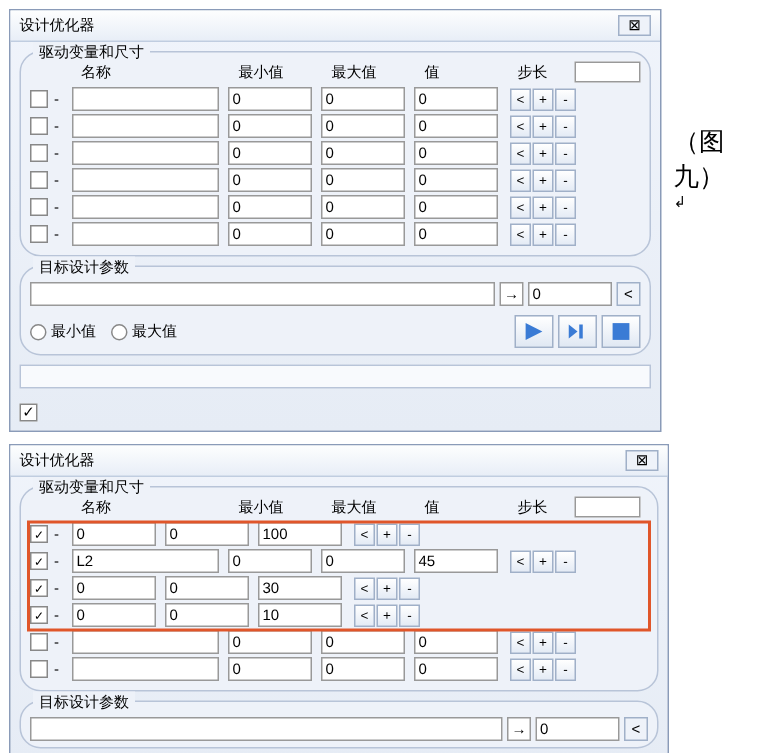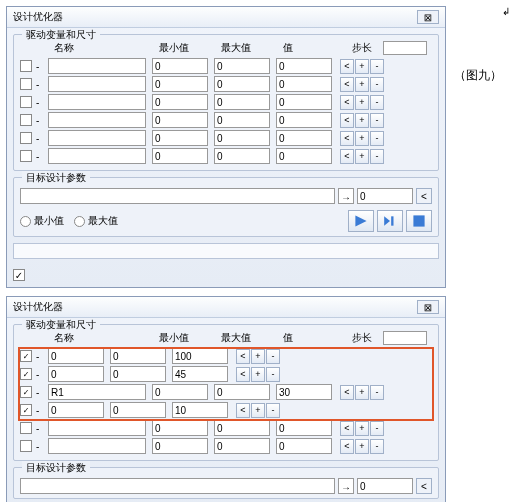--- a/index.html
+++ b/index.html
@@ -1,27 +1,27 @@
 <!DOCTYPE html>
 <html><head>
 <meta charset="utf-8">
 <style>
 *{box-sizing:border-box;margin:0;padding:0;font-family:"Microsoft YaHei",SimSun,sans-serif;font-size:10px}
 body{background:#fff;padding:6px}
 .dialog{border:1px solid #8a9bb8;background:linear-gradient(#f0f4fb,#e6ecf5);width:440px;margin-bottom:8px}
 .titlebar{display:flex;justify-content:space-between;align-items:center;padding:3px 6px;background:linear-gradient(#fdfefe,#e8eef7);border-bottom:1px solid #c0cde0}
 .titlebar .close{border:1px solid #a0b0c8;background:#eef2f9;width:22px;height:14px;display:flex;align-items:center;justify-content:center;font-size:9px;cursor:pointer}
-.group{border:1px solid #b8c4d8;margin:6px;padding:6px 6px 4px;background:#eef2f9;position:relative;border-radius:2px}
+.group{border:1px solid #b8c4d8;margin:6px;padding:6px 6px 4px;background:#eef2f9;position:relative;border-radius:14px}
 .group .legend{position:absolute;top:-7px;left:8px;background:#eef2f9;padding:0 4px}
 .hdr{display:flex;margin-bottom:3px;padding-left:34px}
 .hdr span:nth-child(1){width:105px}
 .hdr span:nth-child(2){width:62px}
 .hdr span:nth-child(3){width:62px}
 .hdr span:nth-child(4){width:62px}
-.hdr span:nth-child(5){width:34px;text-align:center}
+.hdr span:nth-child(5){width:34px;text-align:left}
 .hdr .stepbox{width:44px;height:14px;border:1px solid #999;background:#fff;margin-left:4px}
 .row{display:flex;align-items:center;margin-bottom:2px}
 .row .cb{width:12px;height:12px;border:1px solid #888;background:#fff;margin-right:4px;display:flex;align-items:center;justify-content:center;font-size:8px}
 .row .dash{width:8px;margin-right:4px}
 .row input{height:16px;border:1px solid #999;background:#fff;padding:0 2px;font-size:10px}
 .row .c-name{width:98px;margin-right:6px}
 .row .c-num{width:56px;margin-right:6px}
 .row .btns{display:flex;gap:1px;margin-left:2px}
 .row .btns button{width:14px;height:15px;border:1px solid #a0b0c8;background:linear-gradient(#fff,#e4ebf5);font-size:9px;line-height:1;cursor:pointer;padding:0}
 .hl{position:absolute;border:2px solid #e0562a;pointer-events:none}
@@ -35,21 +35,21 @@
 .radios .r .rb{width:11px;height:11px;border:1px solid #888;border-radius:50%;background:#fff;display:flex;align-items:center;justify-content:center}
 .radios .r .rb.sel::after{content:"";width:5px;height:5px;border-radius:50%;background:#333}
 .radios .tv{width:30px;height:14px;border-bottom:1px solid #888}
 .pbtns{display:flex;gap:3px;margin-left:auto}
 .pbtns .pb{width:26px;height:22px;border:1px solid #a0b0c8;background:linear-gradient(#fff,#e0e8f3);display:flex;align-items:center;justify-content:center}
 .pbtns svg{width:14px;height:14px}
 .bar{height:16px;border:1px solid #b8c4d8;margin:0 6px 6px;background:#f8fafd}
 .foot{display:flex;align-items:center;padding:4px 6px 6px}
 .foot .cb{width:12px;height:12px;border:1px solid #888;background:#fff;display:flex;align-items:center;justify-content:center;margin-right:4px;font-size:9px}
 .foot .save{margin-left:auto;height:20px;padding:0 18px;border:1px solid #a0b0c8;background:linear-gradient(#fff,#e4ebf5);cursor:pointer}
-.caption{display:inline-block;vertical-align:top;margin-top:61px;font-size:12px}
+.caption{display:inline-block;vertical-align:top;margin-top:77px;font-size:17px}
 .wrap{display:flex;align-items:flex-start;gap:8px}
 </style>
 </head>
 <body>
 
 <div class="wrap">
 <div class="dialog">
   <div class="titlebar">
     <span>设计优化器</span>
     <div class="close">
@@ -226,33 +226,33 @@
             <input class="c-num" value="100" style="">
             <div class="btns">
               <button>&lt;</button>
               <button>+</button>
               <button>-</button>
             </div>
           </div>
           <div class="row">
             <div class="cb">✓</div>
             <span class="dash">-</span>
+            <input class="c-name" value="L2" style="">
             <input class="c-num" value="0" style="">
             <input class="c-num" value="0" style="">
             <input class="c-num" value="45" style="">
             <div class="btns">
               <button>&lt;</button>
               <button>+</button>
               <button>-</button>
             </div>
           </div>
           <div class="row">
             <div class="cb">✓</div>
             <span class="dash">-</span>
-            <input class="c-name" value="R1" style="">
             <input class="c-num" value="0" style="">
             <input class="c-num" value="0" style="">
             <input class="c-num" value="30" style="">
             <div class="btns">
               <button>&lt;</button>
               <button>+</button>
               <button>-</button>
             </div>
           </div>
           <div class="row">

